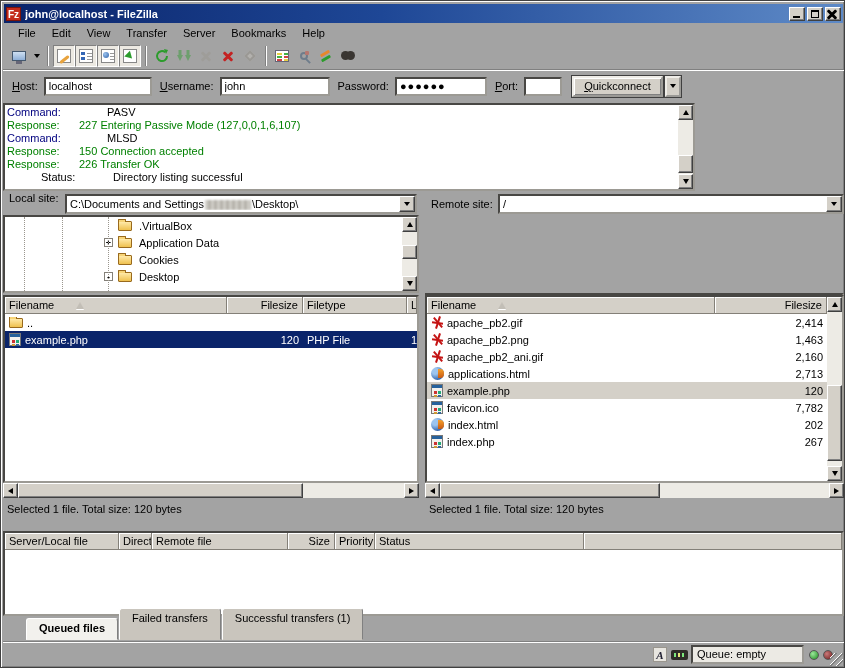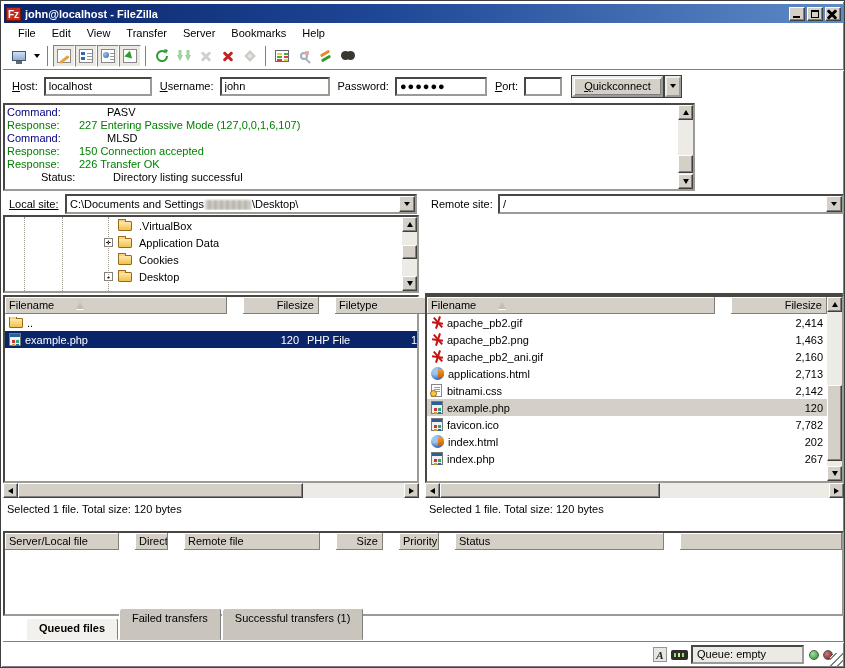--- a/index.html
+++ b/index.html
@@ -1,18 +1,18 @@
 <!DOCTYPE html>
 <html><head>
 <meta charset="utf-8">
 <style>
   html,body{margin:0;padding:0;background:#808080;}
   *{box-sizing:border-box;}
   #window{
-    position:relative;width:845px;height:668px;background:#ffffff;
+    position:relative;width:845px;height:668px;background:#a3a3a3;
     font-family:"Liberation Sans","DejaVu Sans",sans-serif;font-size:11px;color:#000;
     border:1px solid #404040;
     box-shadow:inset 1px 1px 0 #FFFFFF, inset -1px -1px 0 #808080;
     overflow:hidden;
   }
   .abs{position:absolute;}
   
   .titlebar{left:3px;top:3px;width:839px;height:19px;
     background:linear-gradient(to right,#0A246A,#1E4796 45%,#5E8AC7);
     display:flex;align-items:center;padding:0 2px;color:#fff;font-weight:bold;}
@@ -118,21 +118,21 @@
   .ff::after{content:"";position:absolute;right:0;top:2px;width:6px;height:9px;border-radius:0 60% 60% 0/0 50% 50% 0;background:linear-gradient(#F7A02B,#C85A13);}
   .feather{position:relative;width:13px;height:13px;margin-right:3px;}
   .feather::before{content:"";position:absolute;left:6px;top:0;width:2px;height:13px;background:#C41414;transform:rotate(18deg);}
   .feather::after{content:"";position:absolute;left:6px;top:0;width:2px;height:13px;background:#C41414;transform:rotate(-40deg);}
   .feather b{position:absolute;left:1px;top:6px;width:11px;height:2px;background:#C41414;transform:rotate(8deg);}
   .cssdoc{width:11px;height:13px;background:#fff;border:1px solid #888;position:relative;margin-right:5px;}
   .cssdoc::before{content:"";position:absolute;left:2px;top:2px;width:6px;height:1px;background:#99A;box-shadow:0 2px 0 #99A,0 4px 0 #99A;}
   .cssdoc::after{content:"";position:absolute;left:-2px;bottom:-1px;width:5px;height:5px;border-radius:50%;background:#F7C948;border:1px solid #996A1D;}
   
   .list{background:#fff;}
-  .hrow{display:grid;height:17px;gap:16px;}
+  .hrow{display:grid;height:17px;}
   .hcell{background:#D4D0C8;border-right:1px solid #848078;border-bottom:1px solid #848078;box-shadow:inset 1px 1px 0 #fff;
     display:flex;align-items:center;padding:0 4px;white-space:nowrap;overflow:hidden;}
   .hcell.r{justify-content:flex-end;}
   .sort{width:0;height:0;border-left:4px solid transparent;border-right:4px solid transparent;border-bottom:7px solid #C2BEB6;margin-left:22px;filter:drop-shadow(0 1px 0 #fff);}
   .frow{display:grid;height:17px;align-items:center;white-space:nowrap;}
   .fcell{padding:0 4px;display:flex;align-items:center;overflow:hidden;}
   .fcell.r{justify-content:flex-end;}
   .frow.selblue{background:#0A246A;color:#fff;}
   .frow.selgray{background:#D4D0C8;}
   .gridL{grid-template-columns:222px 76px 104px 1fr;}
@@ -290,21 +290,21 @@
       <div class="sbtn" style="top:0;">
           <i class="tri-up"></i>
         </div>
       <div class="sthumb" style="top:50px;height:18px;"></div>
       <div class="sbtn" style="bottom:0;">
           <i class="tri-dn"></i>
         </div>
     </div>
   </div>
 
-  <span class="abs siterow-label" style="left:8px;top:193px;text-decoration:underline;">Local site:</span>
+  <span class="abs siterow-label" style="left:8px;top:187px;">Local site:</span>
   <div class="abs combo" style="left:64px;top:193px;width:352px;">
     <span class="combo-text"><span>C:\Documents and Settings</span><span class="redact"></span><span>\Desktop\</span></span>
     <span class="combo-arrow">
         <i class="tri-dn-s"></i>
       </span>
   </div>
 
   <span class="abs siterow-label" style="left:430px;top:193px;">Remote site:</span>
   <div class="abs combo" style="left:497px;top:193px;width:346px;">
     <span class="combo-text">/</span>
@@ -440,27 +440,20 @@
           </div>
         <div class="fcell r">2,160</div>
       </div>
       <div class="frow gridR">
         <div class="fcell">
             <i class="i ff"></i>
             <span>applications.html</span>
           </div>
         <div class="fcell r">2,713</div>
       </div>
-      <div class="frow gridR">
-        <div class="fcell">
-            <i class="i cssdoc"></i>
-            <span>bitnami.css</span>
-          </div>
-        <div class="fcell r">2,142</div>
-      </div>
       <div class="frow gridR selgray">
         <div class="fcell">
             <i class="i doc-php"></i>
             <span>example.php</span>
           </div>
         <div class="fcell r">120</div>
       </div>
       <div class="frow gridR">
         <div class="fcell">
             <i class="i doc-php"></i>

